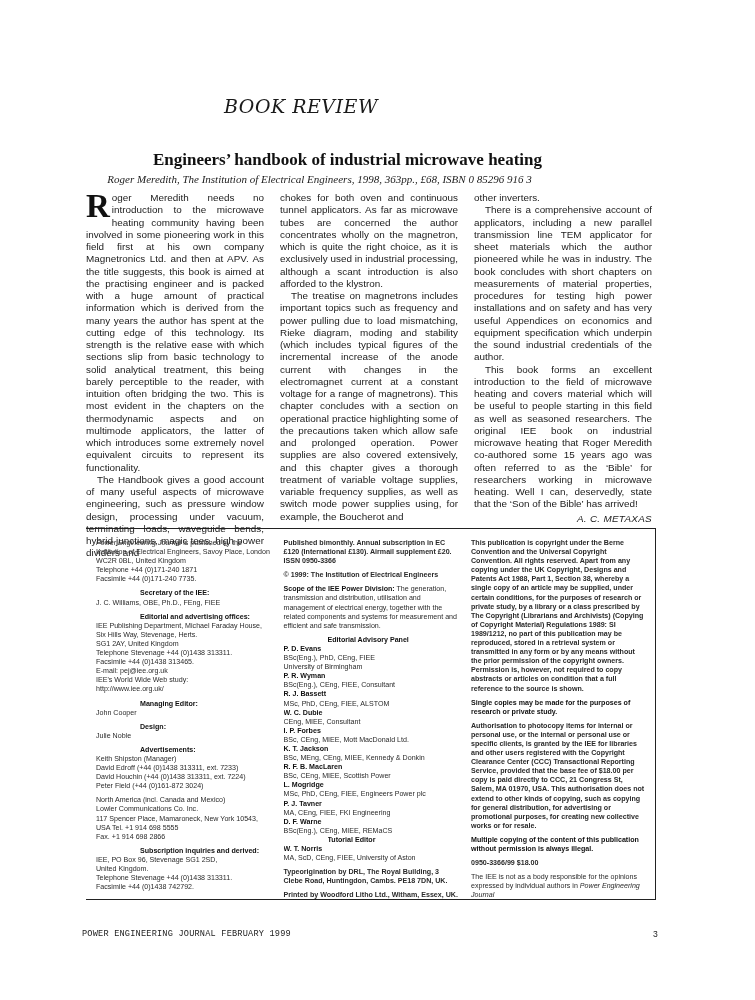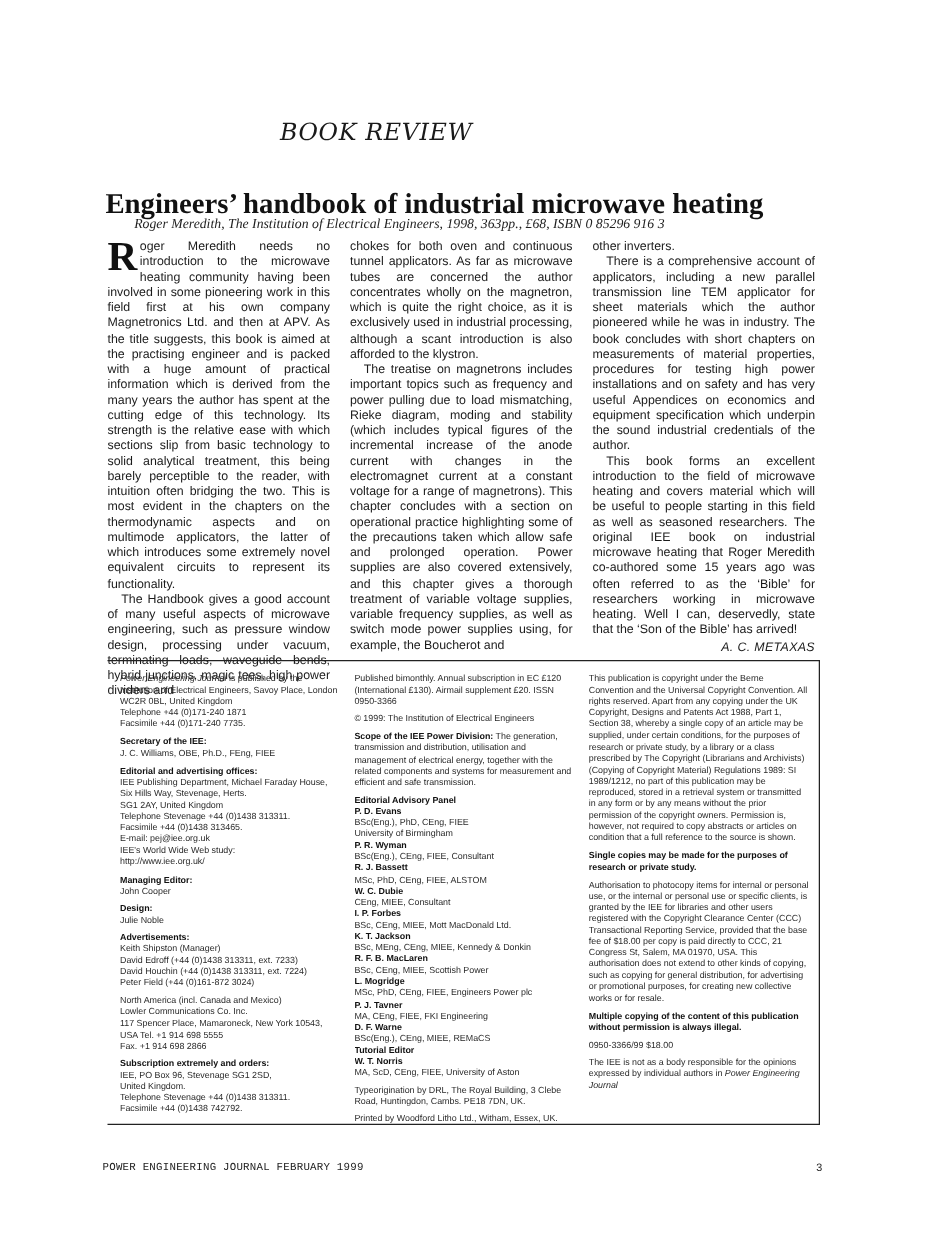--- a/index.html
+++ b/index.html
@@ -6,21 +6,21 @@
   body { width: 755px; height: 1000px; position: relative; overflow: hidden; color: #111; }
   .page { position: absolute; left: 0; top: 0; width: 755px; height: 1000px; }
 
   .section-label {
     position: absolute; left: 0; width: 602px; top: 95px; text-align: center;
     font-family: "DejaVu Serif", serif; font-style: italic; font-size: 19px;
     letter-spacing: 0.5px; color: #1a1a1a;
   }
   .review-title {
     position: absolute; left: 0; width: 695px; top: 150px; text-align: center;
-    font-family: "Liberation Serif", serif; font-weight: bold; font-size: 23px; color: #111;
+    font-family: "Liberation Serif", serif; font-weight: bold; font-size: 17px; color: #111;
   }
   .review-citation {
     position: absolute; left: 0; width: 639px; top: 173px; text-align: center;
     font-family: "Liberation Serif", serif; font-style: italic; font-size: 11px; color: #222;
   }
 
   .body-cols {
     position: absolute; left: 86px; top: 192px; width: 566px; height: 330px;
     display: flex; justify-content: space-between;
   }
@@ -41,23 +41,23 @@
   .info-box {
     position: absolute; left: 86px; top: 528px; width: 570px; height: 372px;
     border-top: 1px solid #222; border-right: 1px solid #222; border-bottom: 1.5px solid #222;
     display: flex; justify-content: space-between; padding: 10px 8px 0 10px; box-sizing: border-box;
   }
   .info-col {
     width: 176px; font-family: "Liberation Sans", sans-serif; font-size: 7.1px;
     line-height: 9.1px; color: #2a2a2a;
   }
   .info-col .blk { margin-bottom: 5px; }
-  .info-col .head { font-weight: bold; color: #111; }
+  .info-col .head { font-weight: bold; color: #111; margin-left: 44px; }
   .info-col .line { display: block; white-space: nowrap; overflow: hidden; }
-  .info-col .para { display: block; }
+  .info-col .para { display: block; font-weight: bold; }
   .info-col .bold { font-weight: bold; color: #111; }
   .info-col .it { font-style: italic; text-align: right; }
 
   .footer-left {
     position: absolute; left: 82px; top: 929px; font-family: Liberation Mono, monospace;
     font-size: 8.6px; letter-spacing: 0.2px; color: #222;
   }
   .footer-right {
     position: absolute; left: 653px; top: 929px; font-family: "Liberation Sans", sans-serif;
     font-size: 8.6px; color: #222;
@@ -128,21 +128,21 @@
         <span class="line">Peter Field (+44 (0)161-872 3024)</span>
       </div>
       <div class="blk">
         <span class="line">North America (incl. Canada and Mexico)</span>
         <span class="line">Lowler Communications Co. Inc.</span>
         <span class="line">117 Spencer Place, Mamaroneck, New York 10543,</span>
         <span class="line">USA Tel. +1 914 698 5555</span>
         <span class="line">Fax. +1 914 698 2866</span>
       </div>
       <div class="blk">
-        <span class="line head">Subscription extremely and orders:</span>
+        <span class="line head">Subscription inquiries and derived:</span>
         <span class="line">IEE, PO Box 96, Stevenage SG1 2SD,</span>
         <span class="line">United Kingdom.</span>
         <span class="line">Telephone Stevenage +44 (0)1438 313311.</span>
         <span class="line">Facsimile +44 (0)1438 742792.</span>
       </div>
     </div>
 
     <div class="info-col">
       <div class="blk para">Published bimonthly. Annual subscription in EC £120 (International £130). Airmail supplement £20. ISSN 0950-3366</div>
       <div class="blk para">© 1999: The Institution of Electrical Engineers</div>

